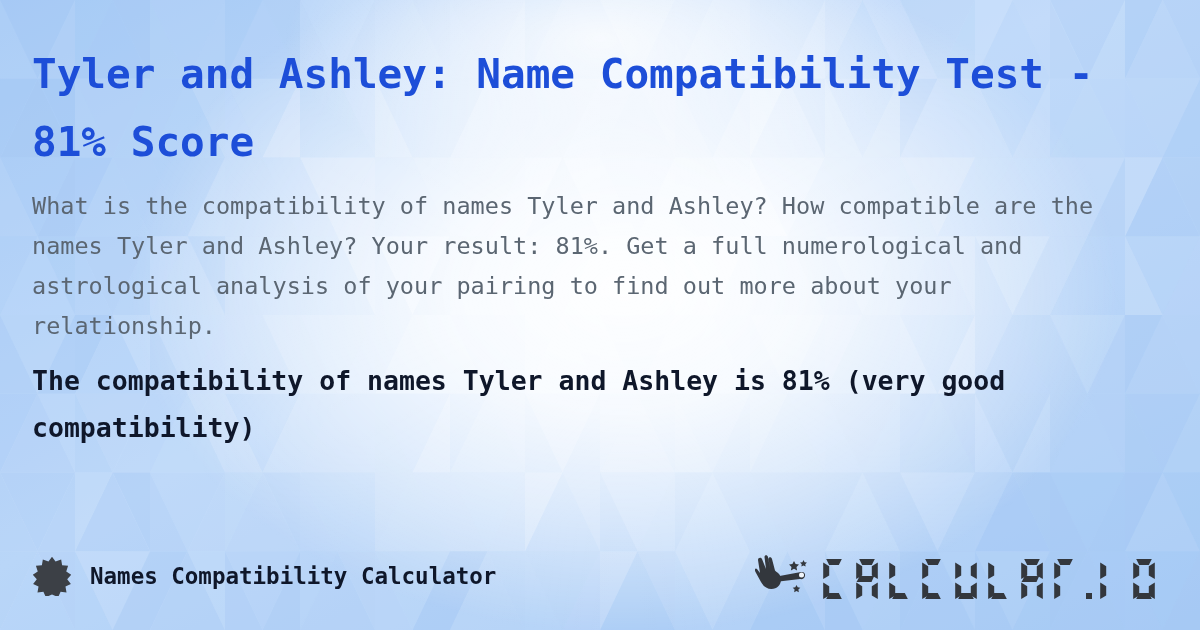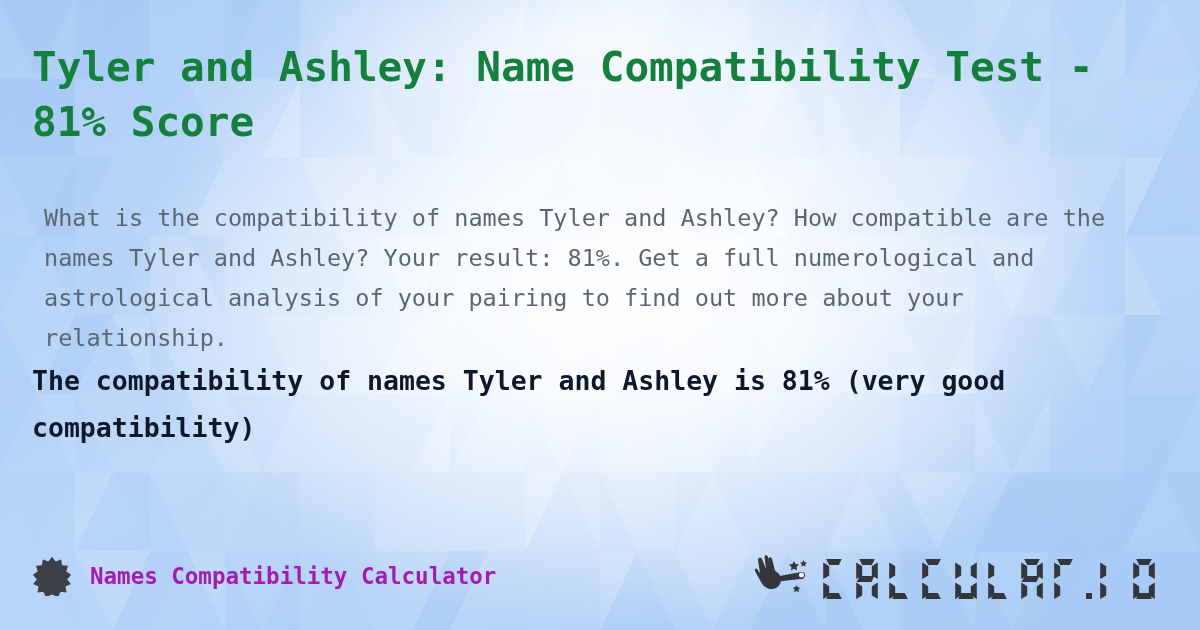--- a/index.html
+++ b/index.html
@@ -48,31 +48,31 @@
 
   #page-title {
     position: absolute;
     left: 32px;
     top: 40px;
     width: 1130px;
     margin: 0;
     font-family: "DejaVu Sans Mono", "Liberation Mono", monospace;
     font-size: 41px;
     font-weight: bold;
-    line-height: 55px;
+    line-height: 68px;
     letter-spacing: 0px;
-    color: #15803d;
+    color: #1d4ed8;
   }
 
   #description {
     position: absolute;
     left: 32px;
     top: 186px;
     width: 1110px;
-    margin: 12px;
+    margin: 0;
     font-family: "DejaVu Sans Mono", "Liberation Mono", monospace;
     font-size: 23.5px;
     font-weight: normal;
     line-height: 40px;
     color: #5b6672;
   }
 
   #result-statement {
     position: absolute;
     left: 32px;
@@ -109,21 +109,21 @@
     width: 40px;
     height: 40px;
     display: block;
     flex: 0 0 auto;
   }
   #brand-name {
     font-family: "DejaVu Sans Mono", "Liberation Mono", monospace;
     font-size: 22.5px;
     font-weight: bold;
     letter-spacing: 0px;
-    color: #a21caf;
+    color: #0f172a;
     white-space: nowrap;
   }
 
   #site-logo {
     display: flex;
     align-items: center;
     gap: 10px;
     margin-right: 4px;
   }
   #wand-icon {

